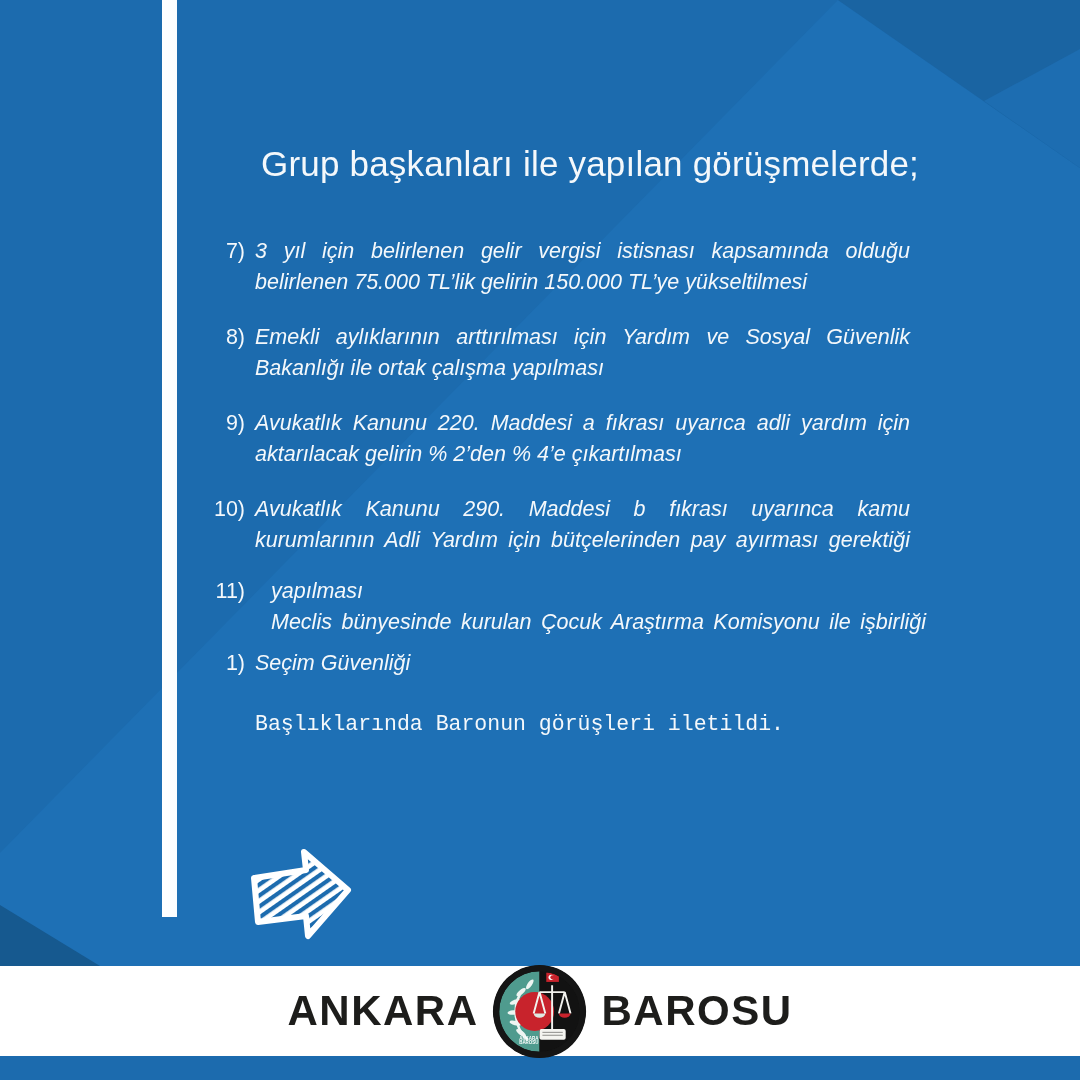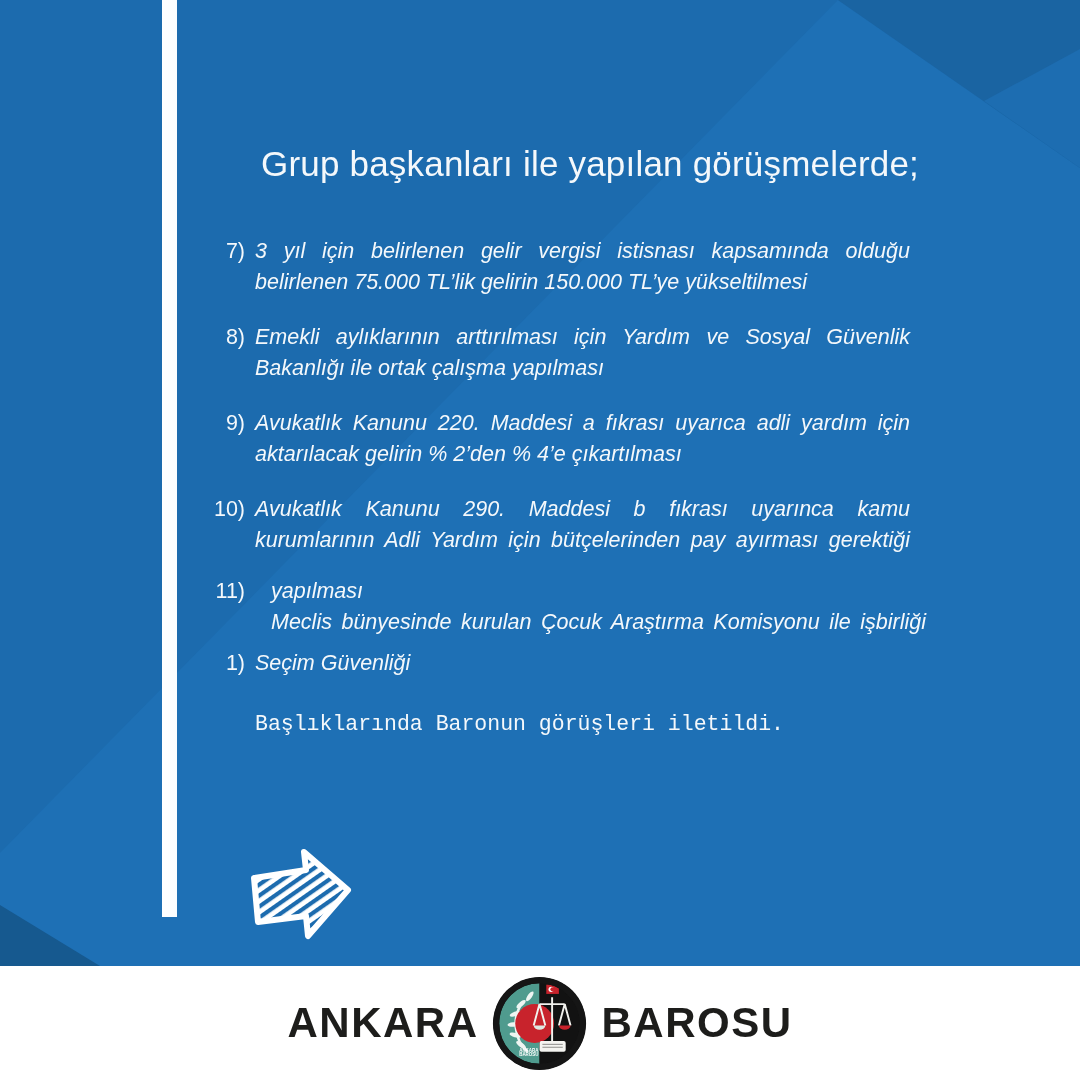--- a/index.html
+++ b/index.html
@@ -25,21 +25,21 @@
   .item.m3{margin-bottom:20px;}
   .item.m4{margin-bottom:10px;gap:16px;}
   .item.m5{margin-bottom:30px;}
   .num{flex:none;width:38px;text-align:right;margin-right:10px;}
   .body{flex:none;width:655px;}
   .line{display:block;font-style:italic;}
   .line.j{text-align:justify;text-align-last:justify;}
   .closing-note{margin-left:48px;font-family:Liberation Mono, monospace;}
   .arrow-wrap{position:absolute;left:248px;top:846px;}
   .footer{
-    position:absolute;left:0;top:966px;width:1080px;height:114px;
+    position:absolute;left:0;top:966px;width:1080px;height:90px;
     background:#ffffff;display:flex;align-items:center;justify-content:center;
   }
   .brand{
     font-size:42px;font-weight:bold;color:#1d1d1b;letter-spacing:1.5px;
   }
   .brand.left{margin-right:13px;}
   .brand.right{margin-left:13px;}
   .emblem{width:97px;height:97px;display:block;}
 </style>
 </head>

